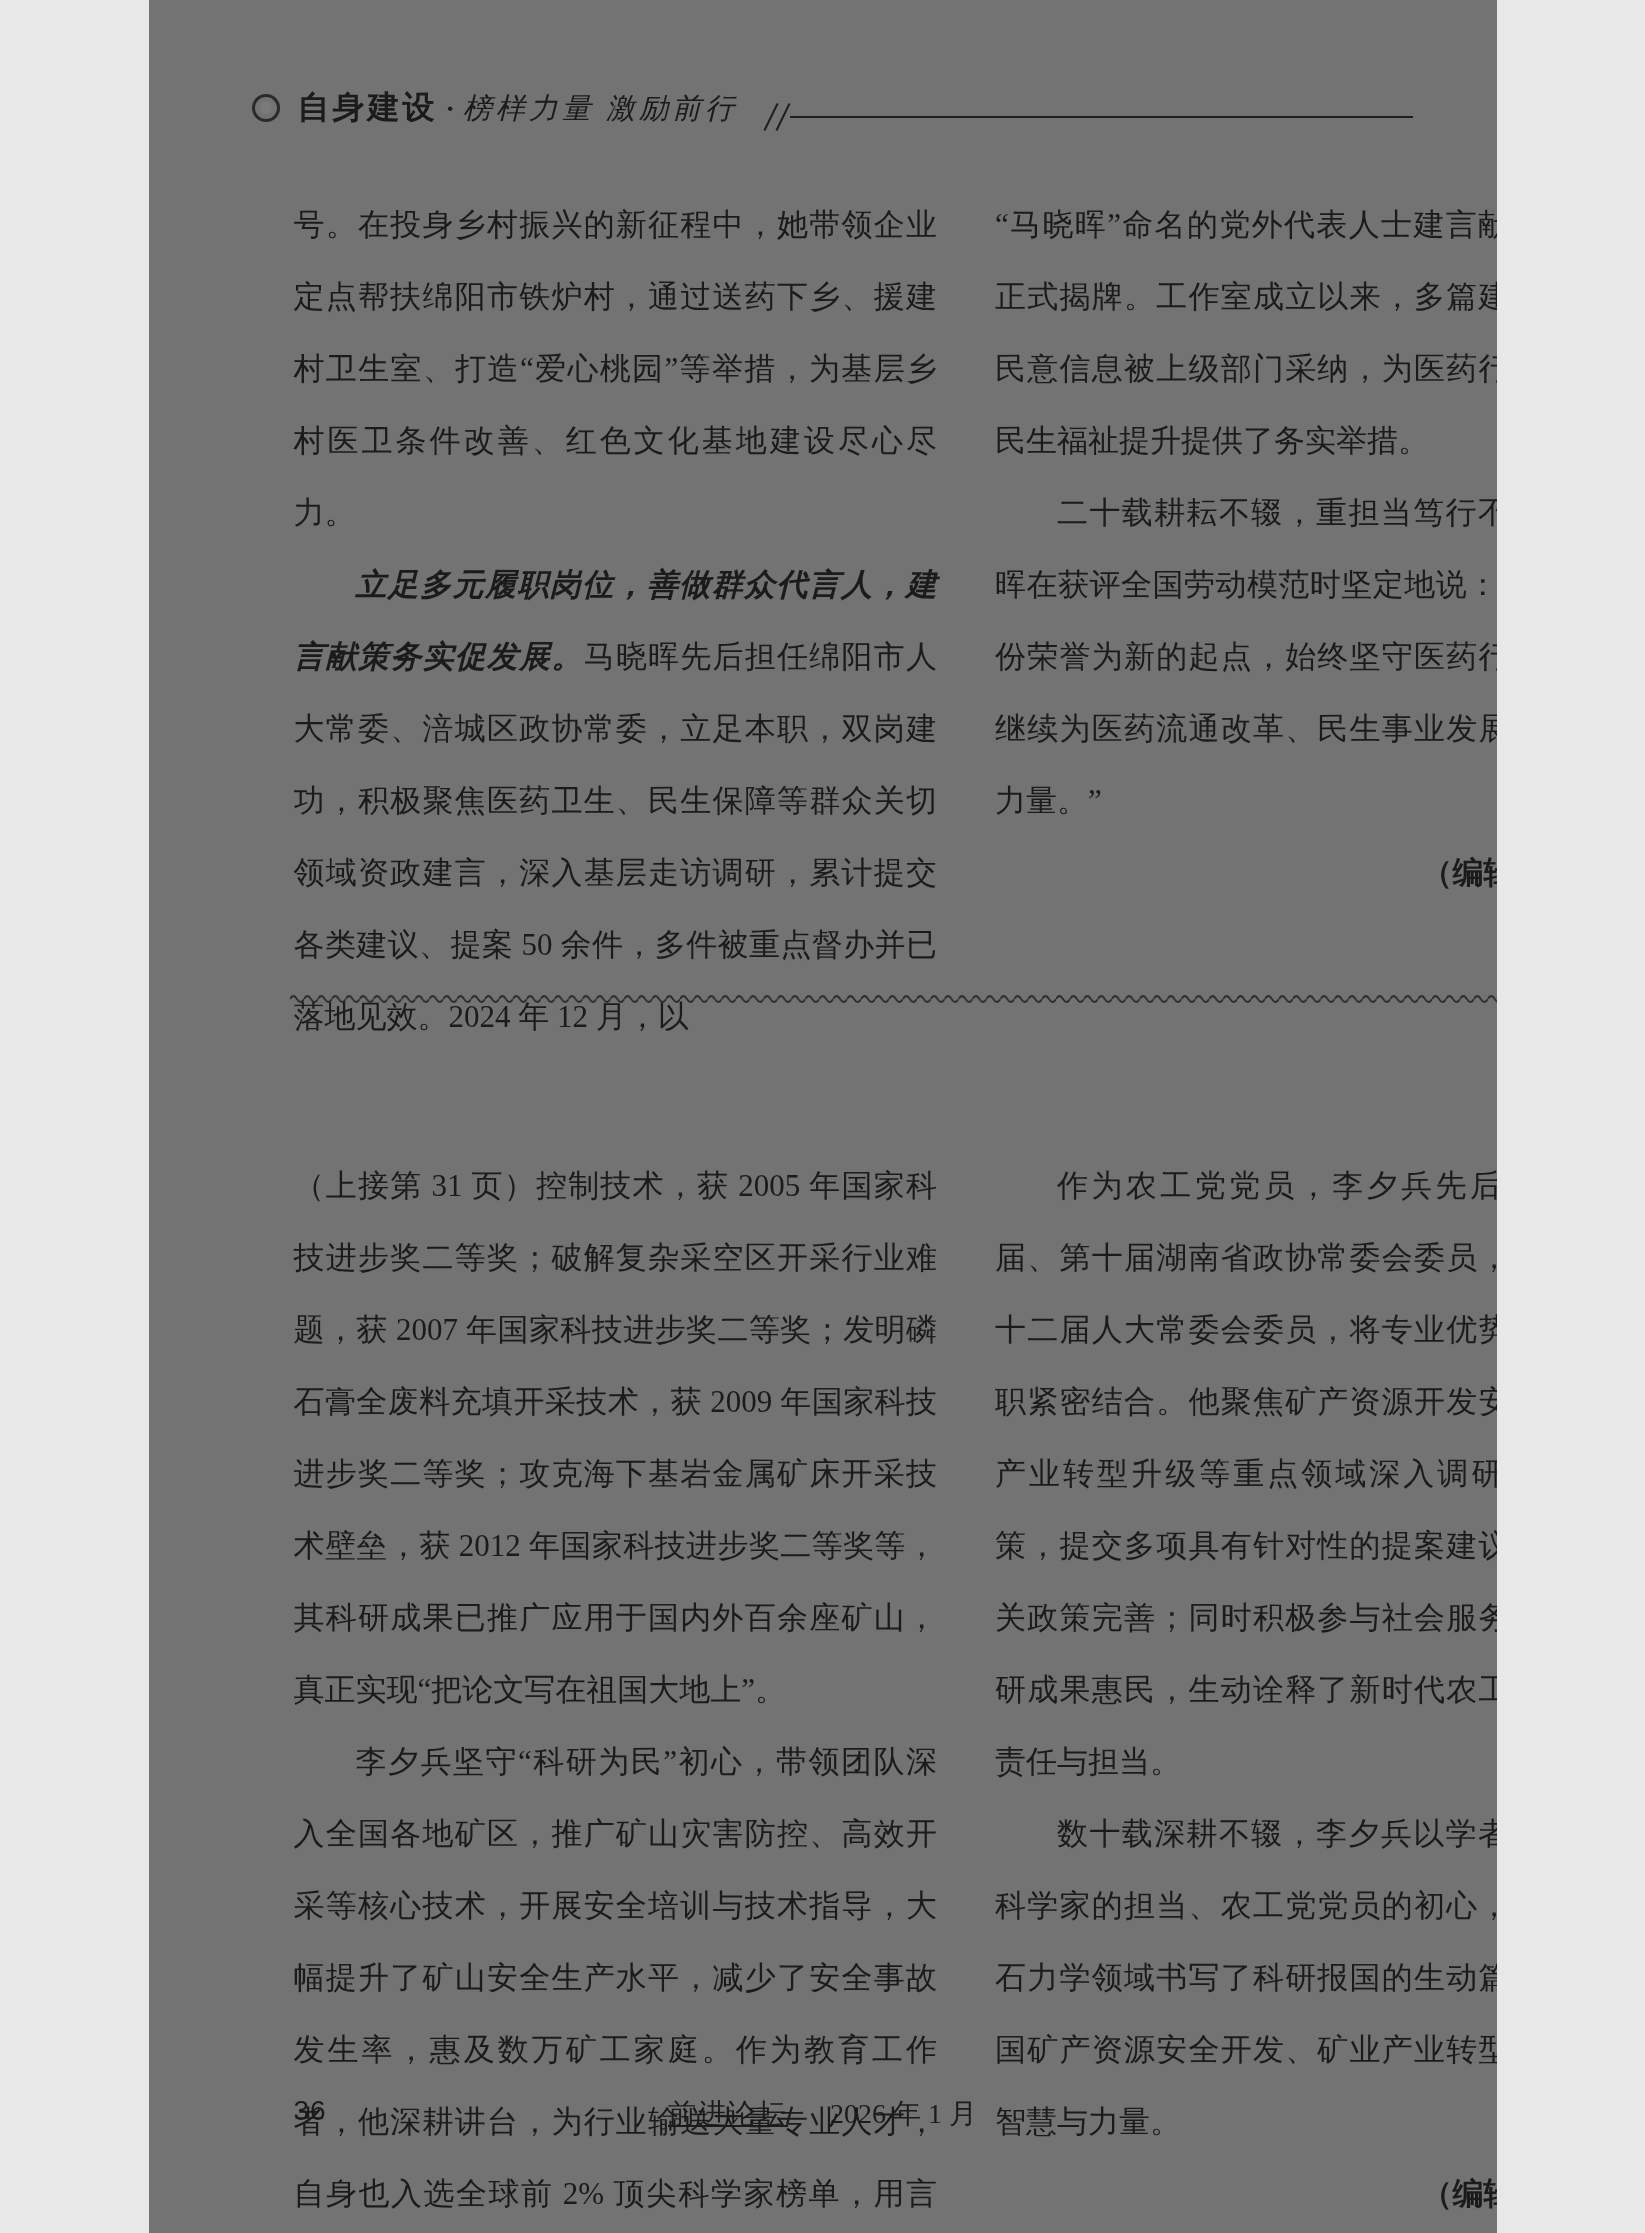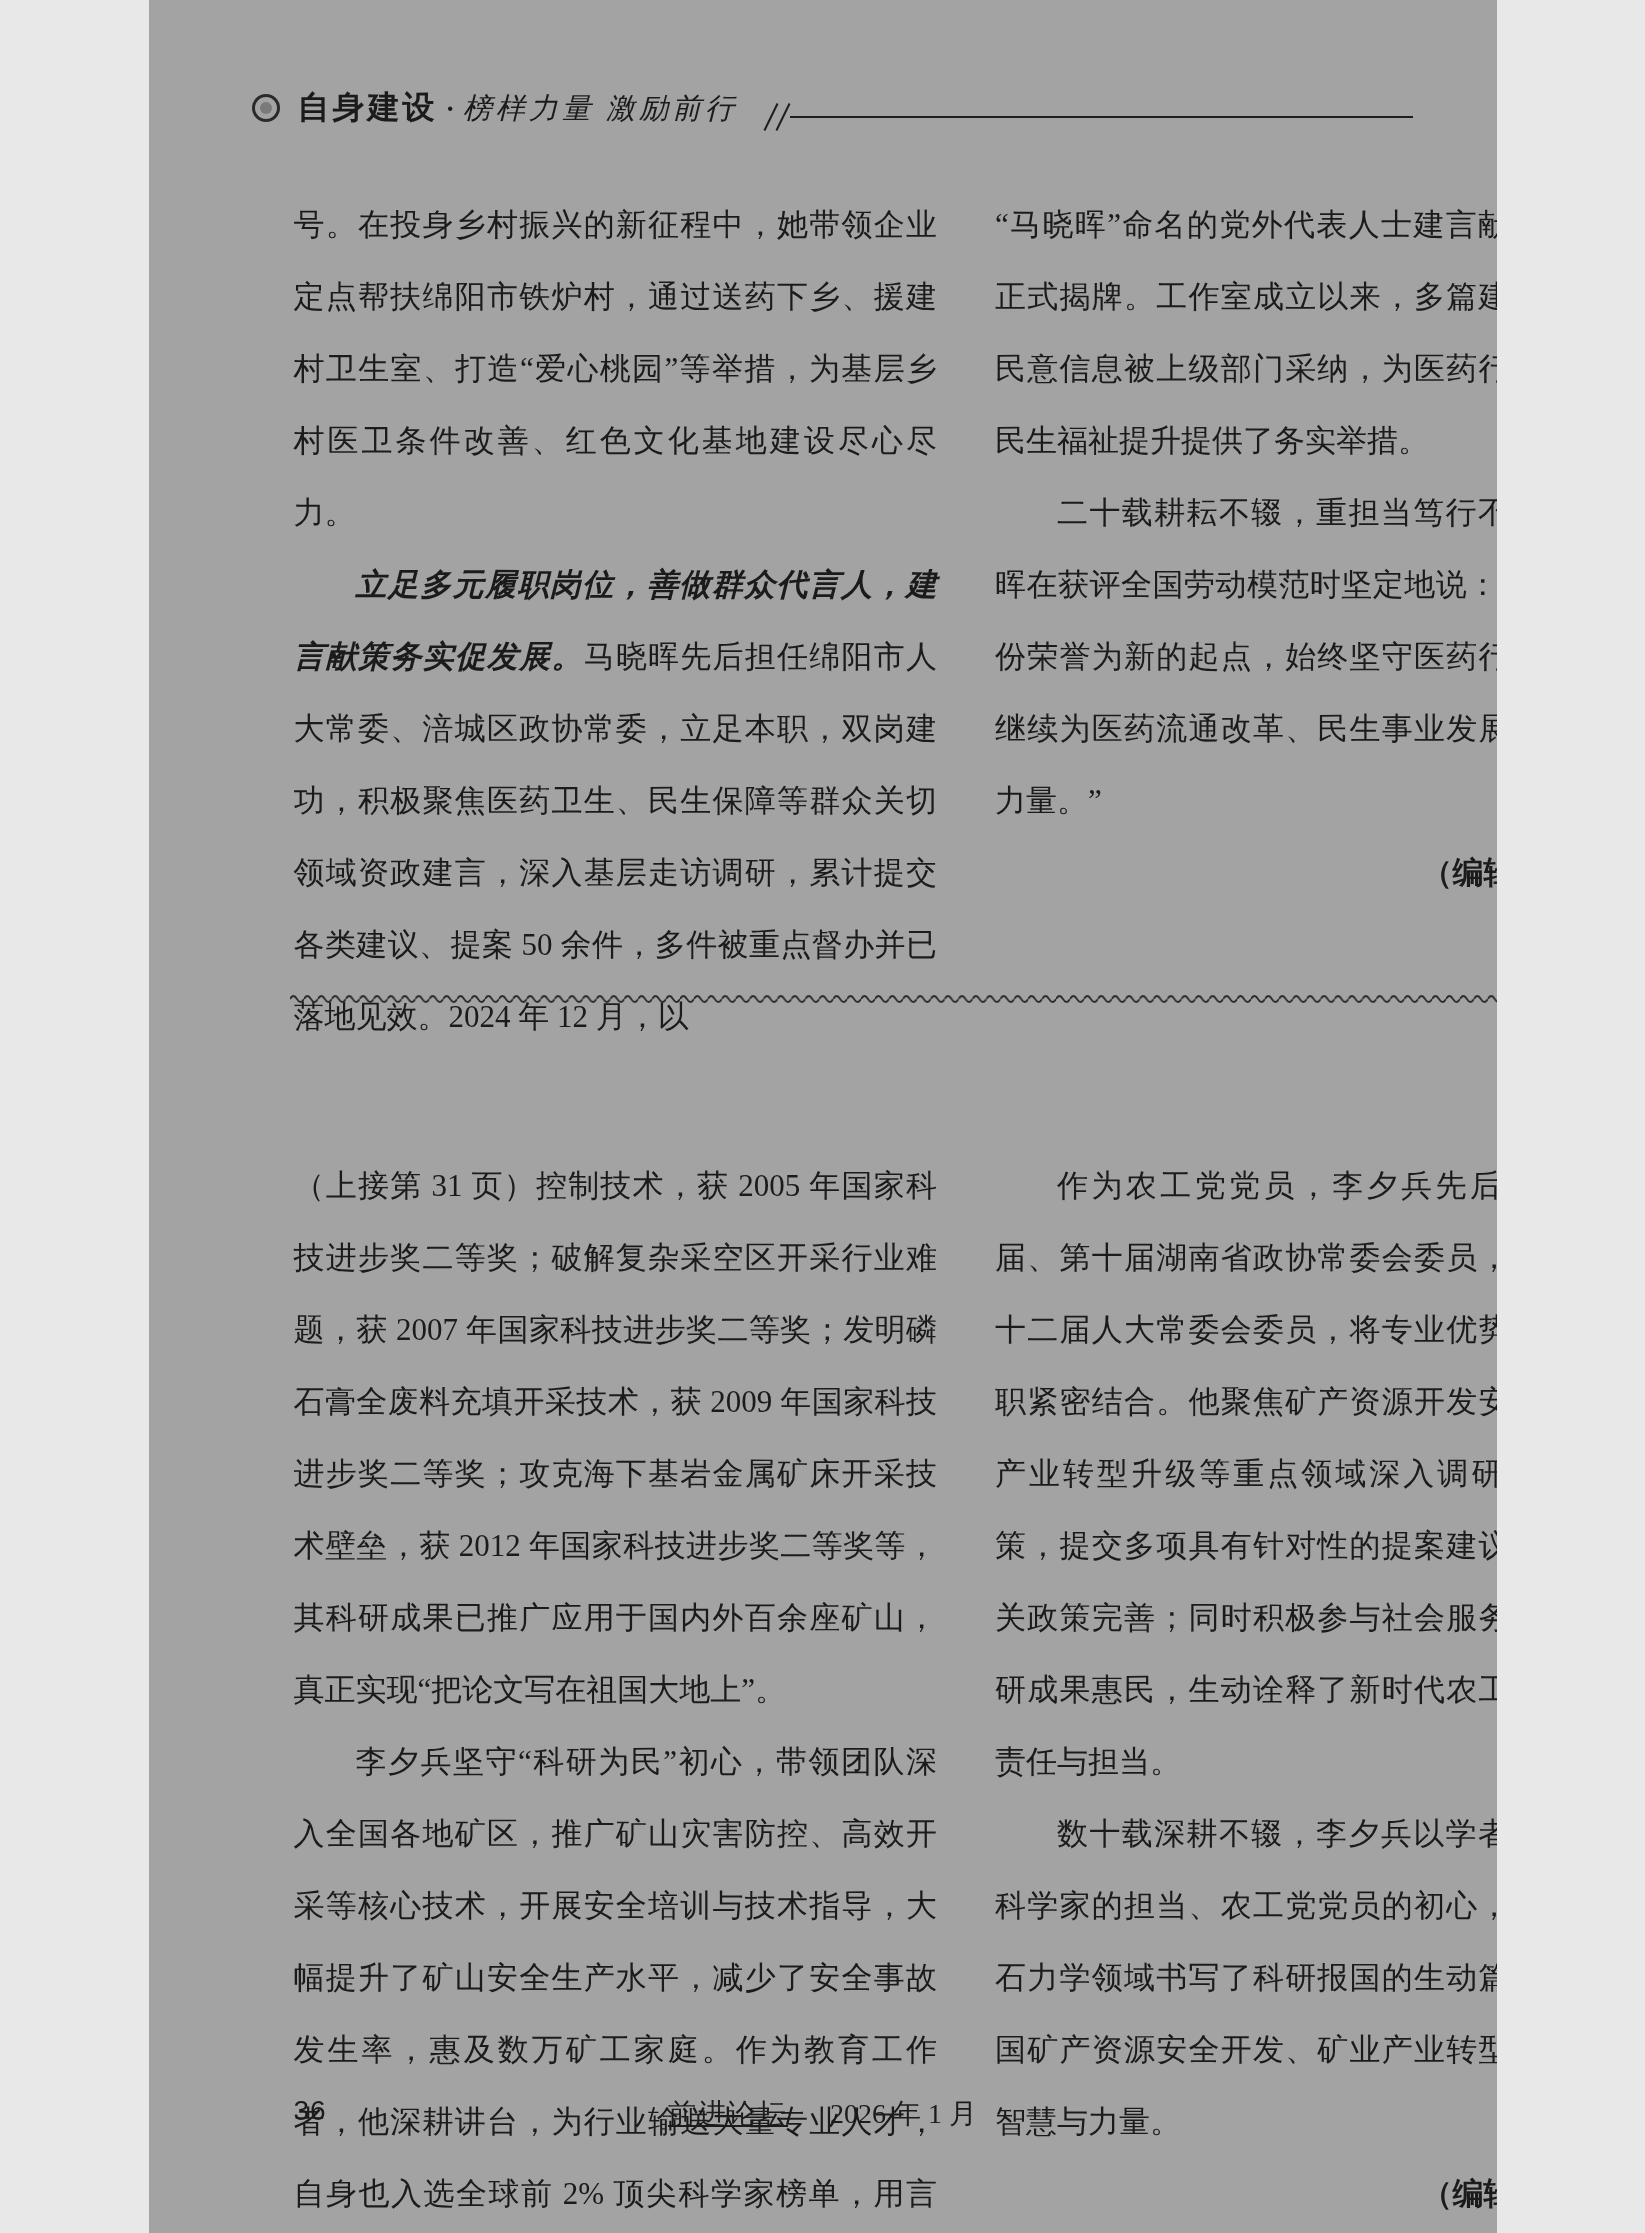--- a/index.html
+++ b/index.html
@@ -1,20 +1,20 @@
 <!DOCTYPE html>
 <html><head>
 <meta charset="utf-8">
 <style>
   html,body { margin:0; padding:0; background:#e8e8e8; }
   .page {
     position:relative;
     width:1348px; height:2234px;
     margin:0 auto;
-    background:#a3a3a3;
+    background:#737373;
     color:#1b1b1b;
     font-family:"Liberation Serif","DejaVu Serif",serif;
     overflow:hidden;
   }
 
   
   .header {
     position:absolute; top:86px; left:103px; right:84px;
     display:flex; align-items:center; height:44px;
   }

